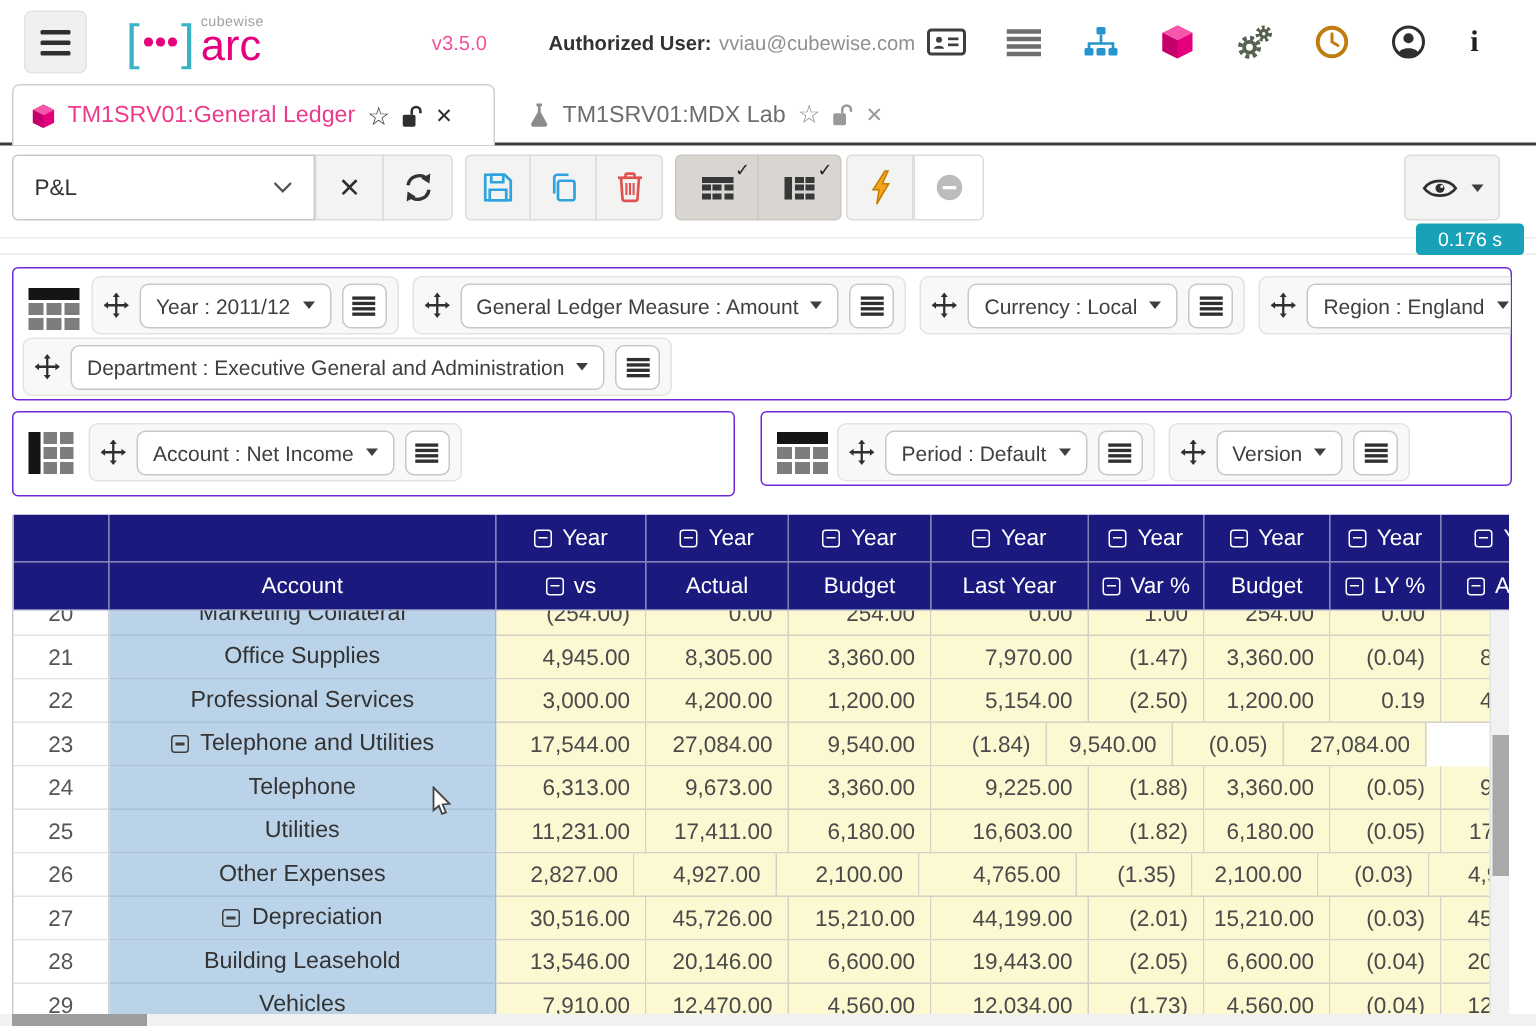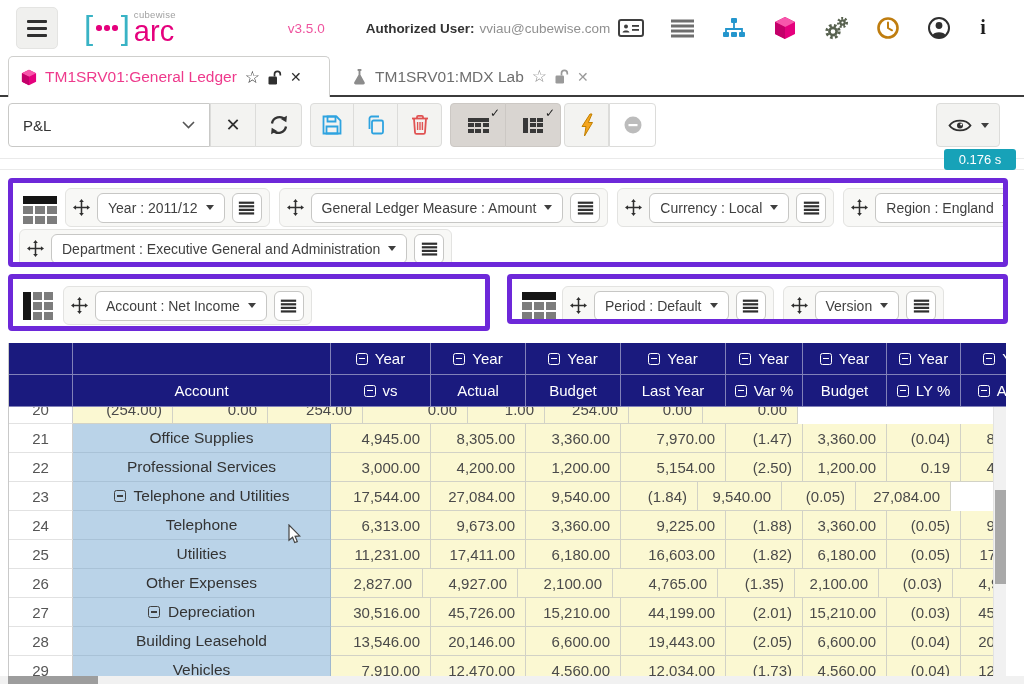--- a/index.html
+++ b/index.html
@@ -50,21 +50,21 @@
   .tbtn.sel{background:#d9d5d1;border-color:#ccc8c4;}
   .tbtn.white{background:#fff;}
   .chk{position:absolute;top:2px;right:5px;font-size:12px;color:#1f1f1f;}
   .grid-ico{display:grid;gap:1.5px;}
   #sep1{position:absolute;left:0;top:158px;width:1024px;height:1px;background:#eaeaea;}
   #sep2{position:absolute;left:0;top:169px;width:1024px;height:1px;background:#eaeaea;}
   #timing-badge{position:absolute;left:944px;top:149px;width:72px;height:21px;background:#17a2b8;color:#fff;
                 font-size:13px;display:flex;align-items:center;justify-content:center;border-radius:3px;z-index:5;}
 
   
-  .card{position:absolute;background:#fff;border:5px solid #6d28d9;border-radius:4px;box-sizing:border-box;overflow:hidden;}
+  .card{position:absolute;background:#fff;border:1px solid #6d28d9;border-radius:4px;box-sizing:border-box;overflow:hidden;}
   #card-title{left:8px;top:178px;width:1000px;height:89px;}
   #card-rows{left:8px;top:274px;width:482px;height:57px;}
   #card-cols{left:507px;top:274px;width:501px;height:50px;}
   .dim-icon{position:absolute;left:9px;top:11px;display:flex;}
   .chips{position:absolute;display:flex;gap:9px;}
   #chips-title-1{left:52px;top:5px;}
   #chips-title-2{left:6px;top:46px;}
   #chips-rows{left:50px;top:7px;}
   #chips-cols{left:50px;top:7px;}
   .chip{background:#f8f8f6;border:1px solid #e3e3e1;border-radius:6px;display:flex;align-items:center;gap:7px;
@@ -664,20 +664,23 @@
           <span>LY %</span>
         </div>
         <div class="hcell" style="width: 95px;">
           <span class="clps"></span>
           <span>Actual</span>
         </div>
       </div>
     <div id="grid-body">
         <div class="g-row">
           <div class="cell num" style="width: 64px;">20</div>
+          <div class="cell acct" style="width: 258px;">
+            <span class="acct-name">Marketing Collateral</span>
+          </div>
           <div class="cell val" style="width: 100px;">(254.00)</div>
           <div class="cell val" style="width: 95px;">0.00</div>
           <div class="cell val" style="width: 95px;">254.00</div>
           <div class="cell val" style="width: 105px;">0.00</div>
           <div class="cell val" style="width: 77px;">1.00</div>
           <div class="cell val" style="width: 84px;">254.00</div>
           <div class="cell val" style="width: 74px;">0.00</div>
           <div class="cell val" style="width: 95px;">0.00</div>
         </div>
         <div class="g-row">

